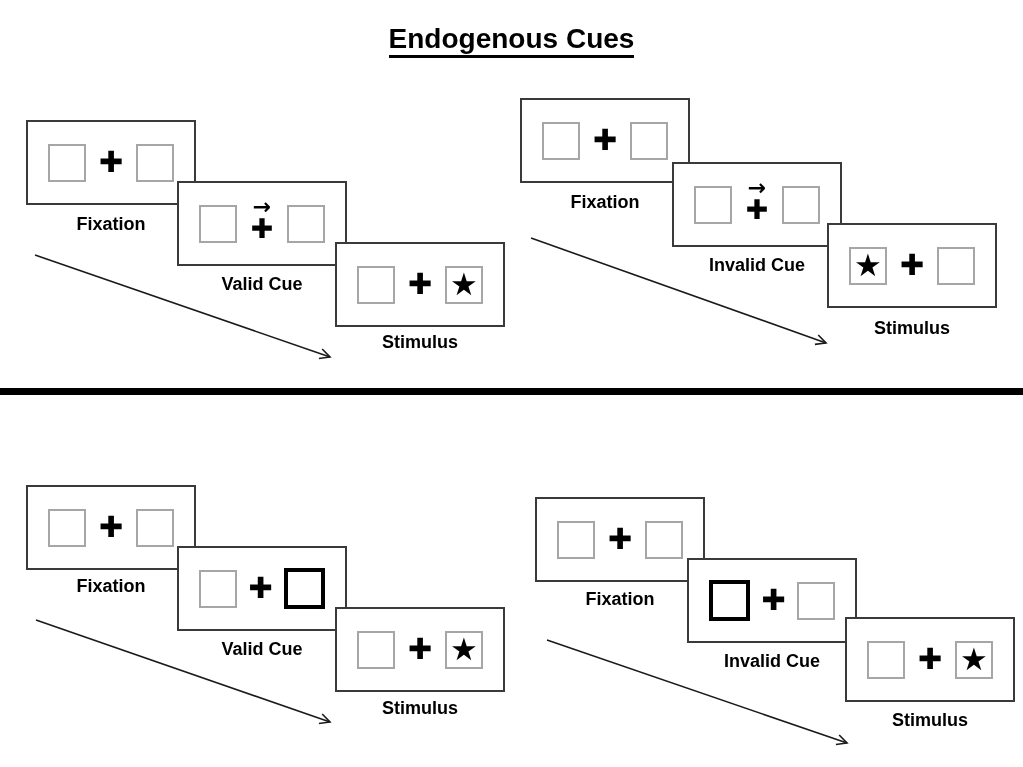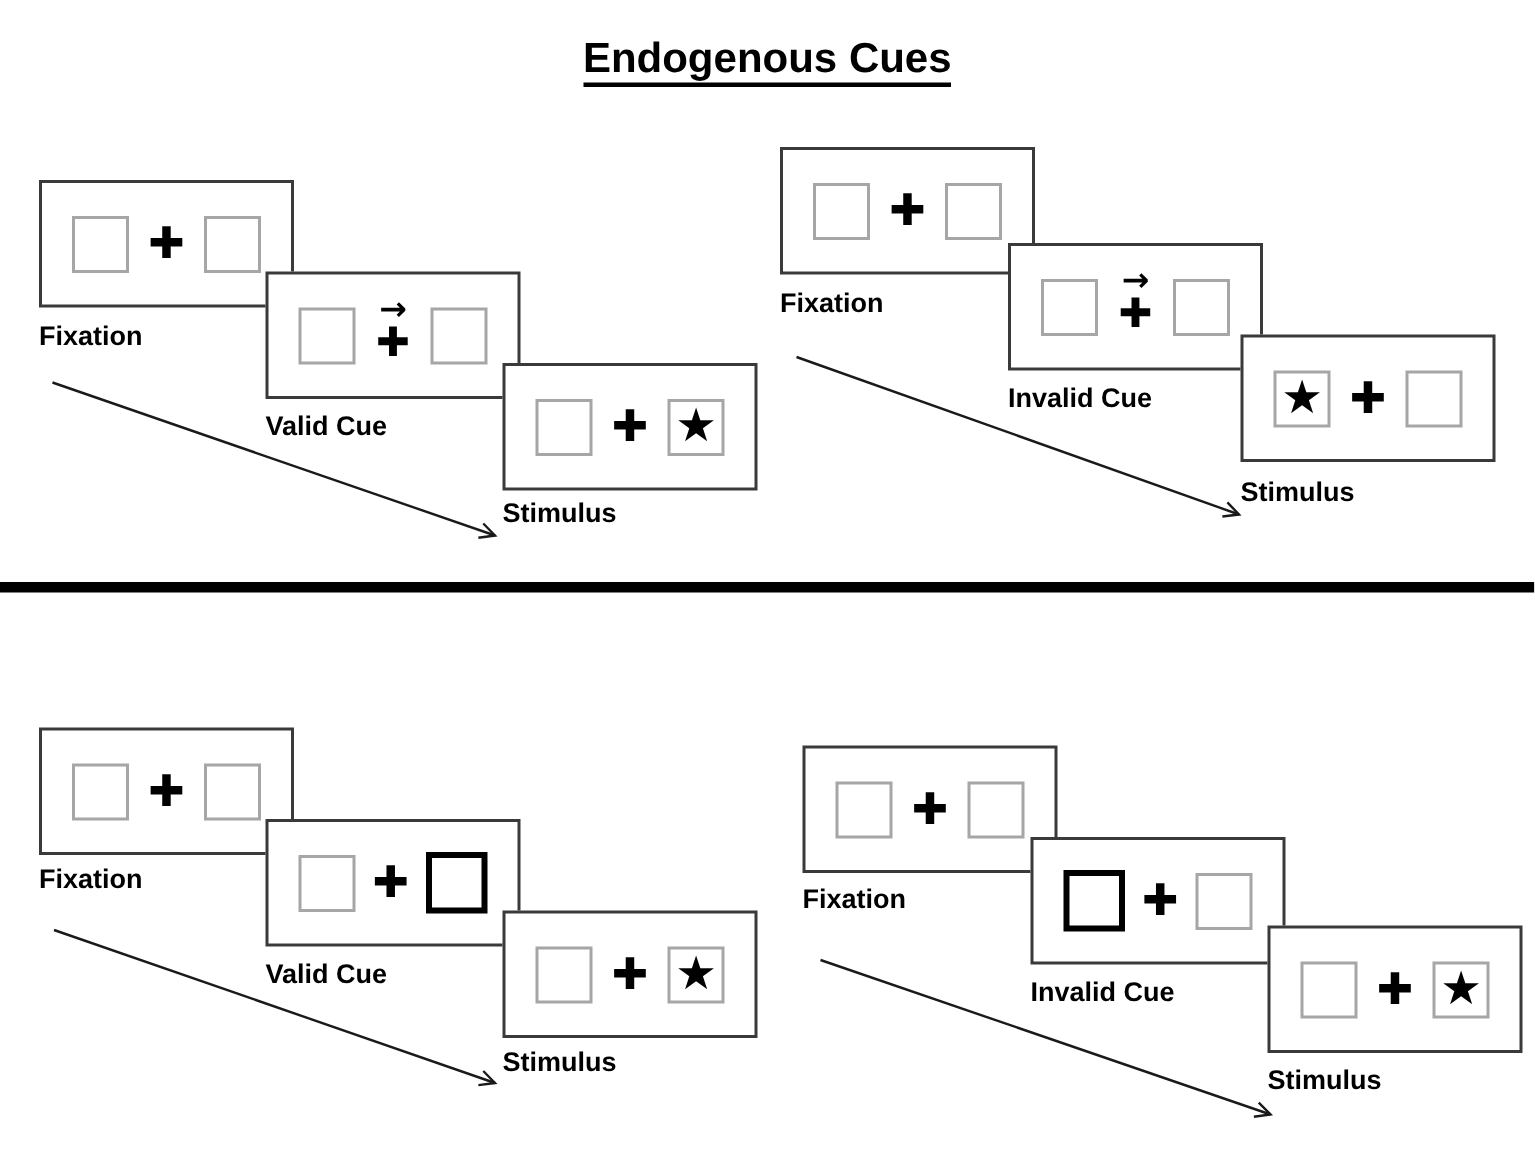--- a/index.html
+++ b/index.html
@@ -35,21 +35,21 @@
   .cuecol .cue-arrow{
     font-family:"DejaVu Sans","Liberation Sans",sans-serif;
     font-size:22px;font-weight:bold;line-height:14px;height:15px;
   }
   .cuecol .plus{font-size:27px;}
   .star{
     font-family:"DejaVu Sans","Liberation Sans",sans-serif;
     font-size:31px;line-height:1;
   }
   .lbl{
-    position:absolute;width:170px;text-align:left;
+    position:absolute;width:170px;text-align:center;
     font-size:18px;font-weight:bold;white-space:nowrap;
   }
   .divider{position:absolute;left:0;top:388px;width:1023px;height:7px;background:#000;}
   svg.arrows{position:absolute;left:0;top:0;pointer-events:none;}
   .group{display:contents;}
 </style>
 </head>
 <body>
 
 <div class="canvas">

